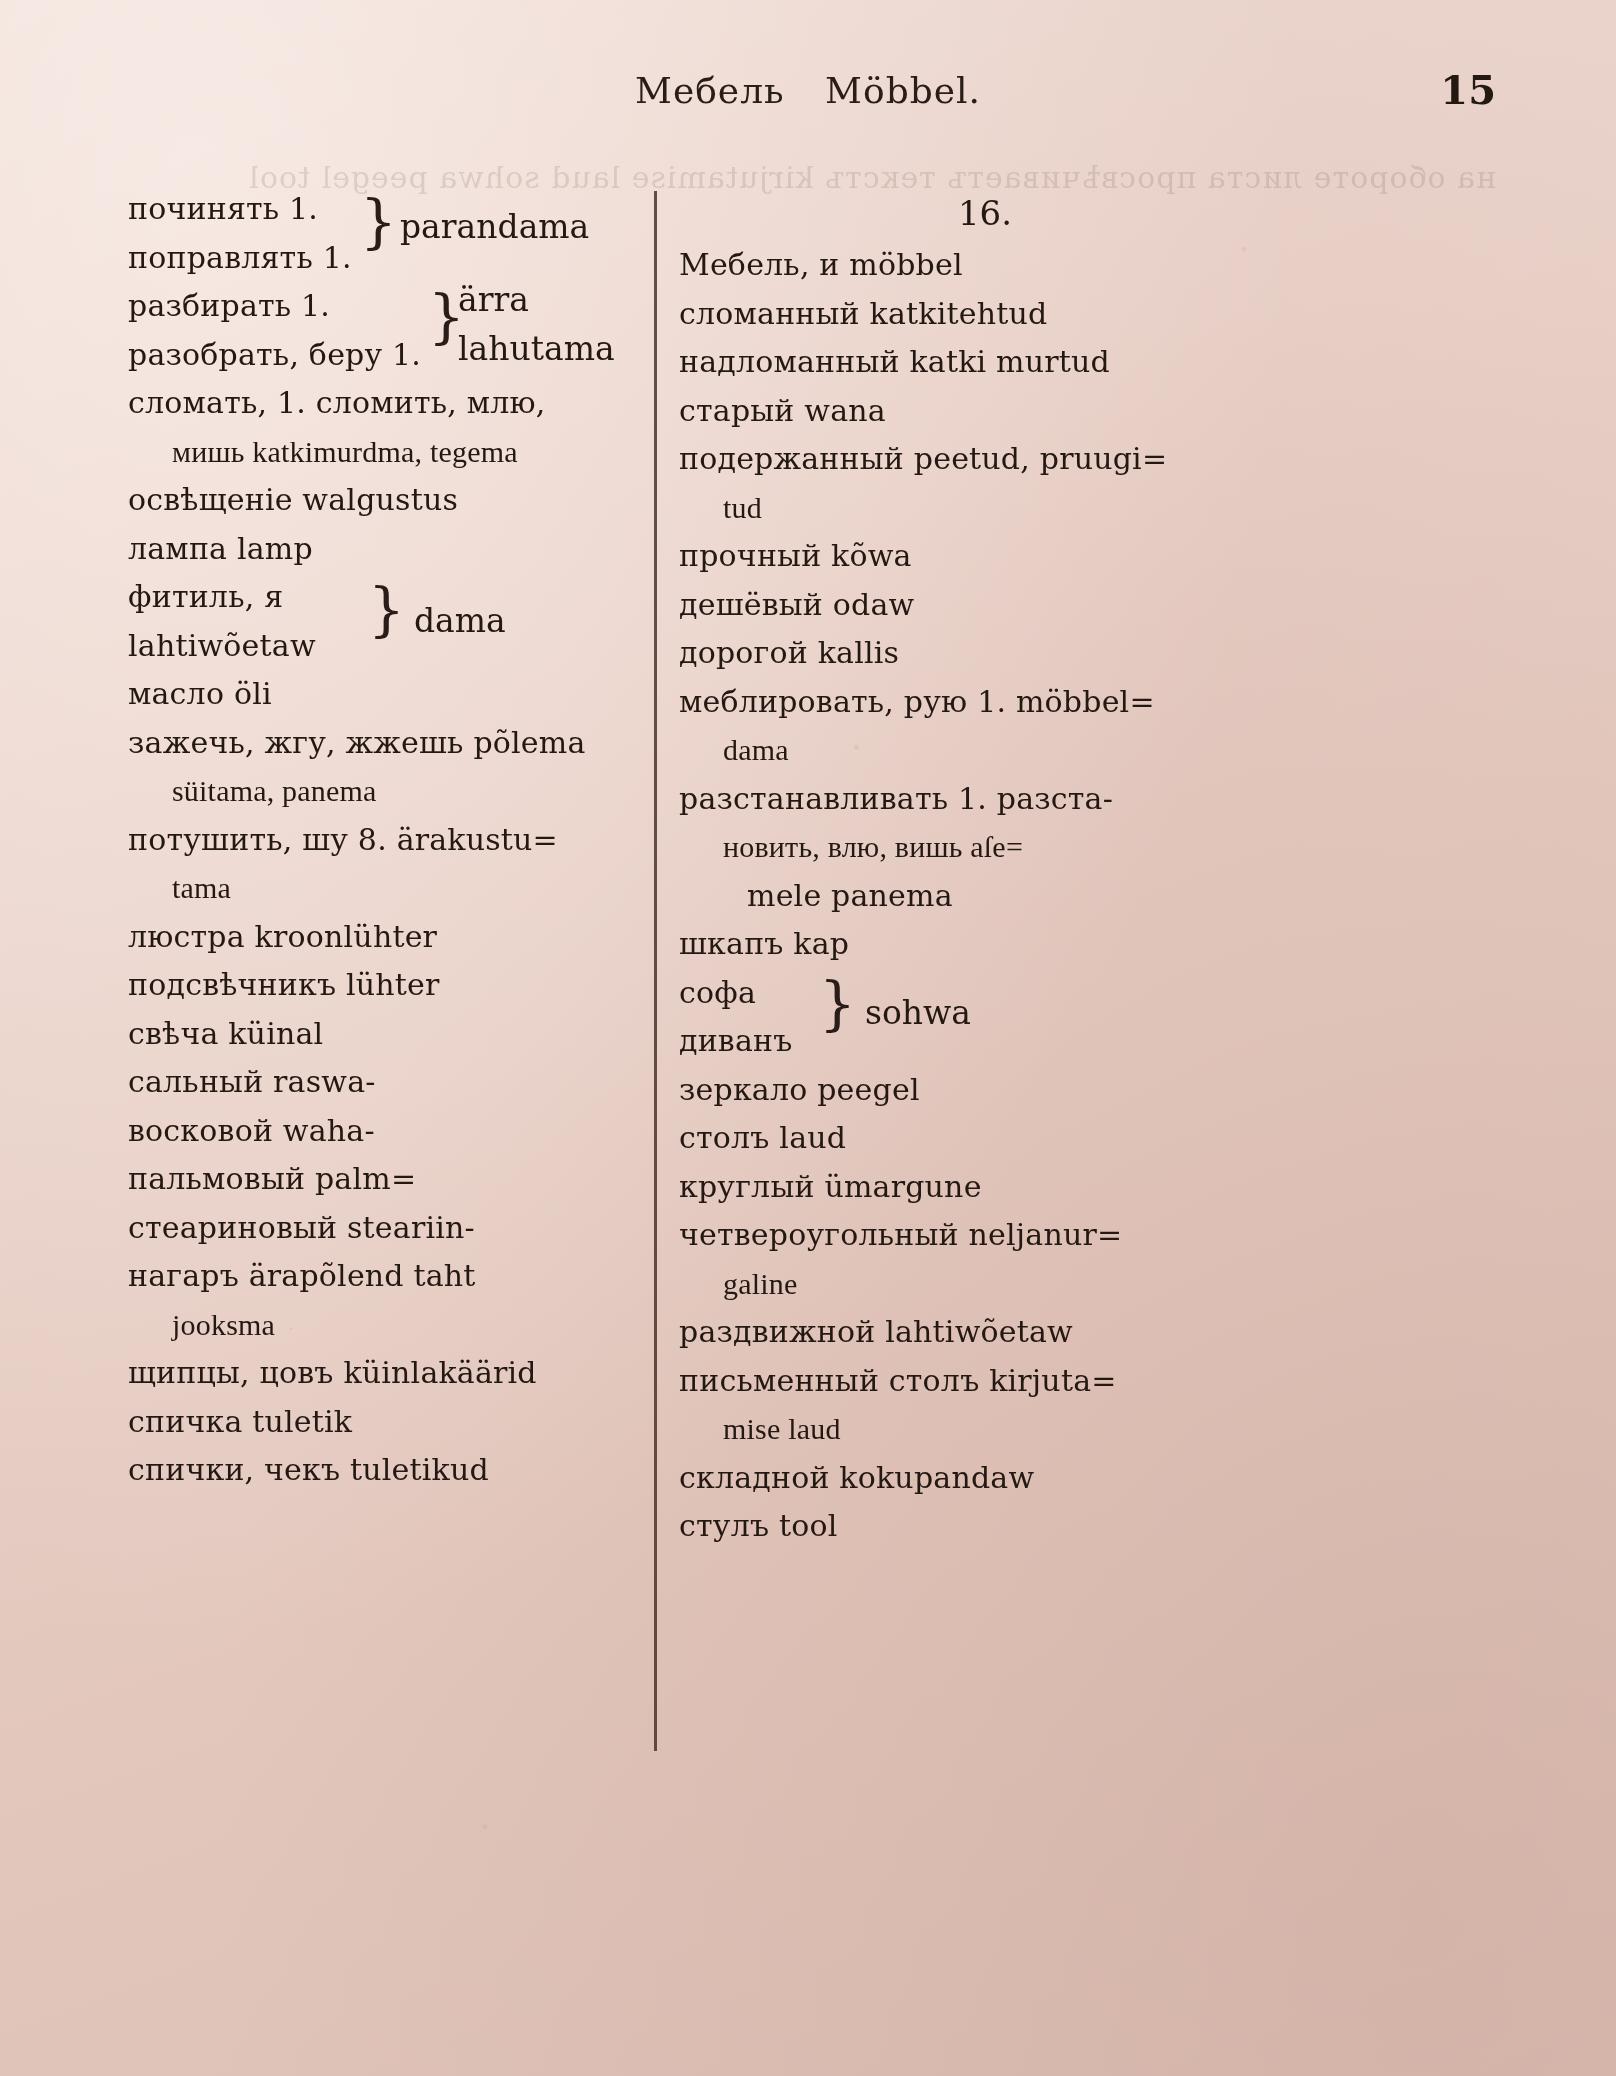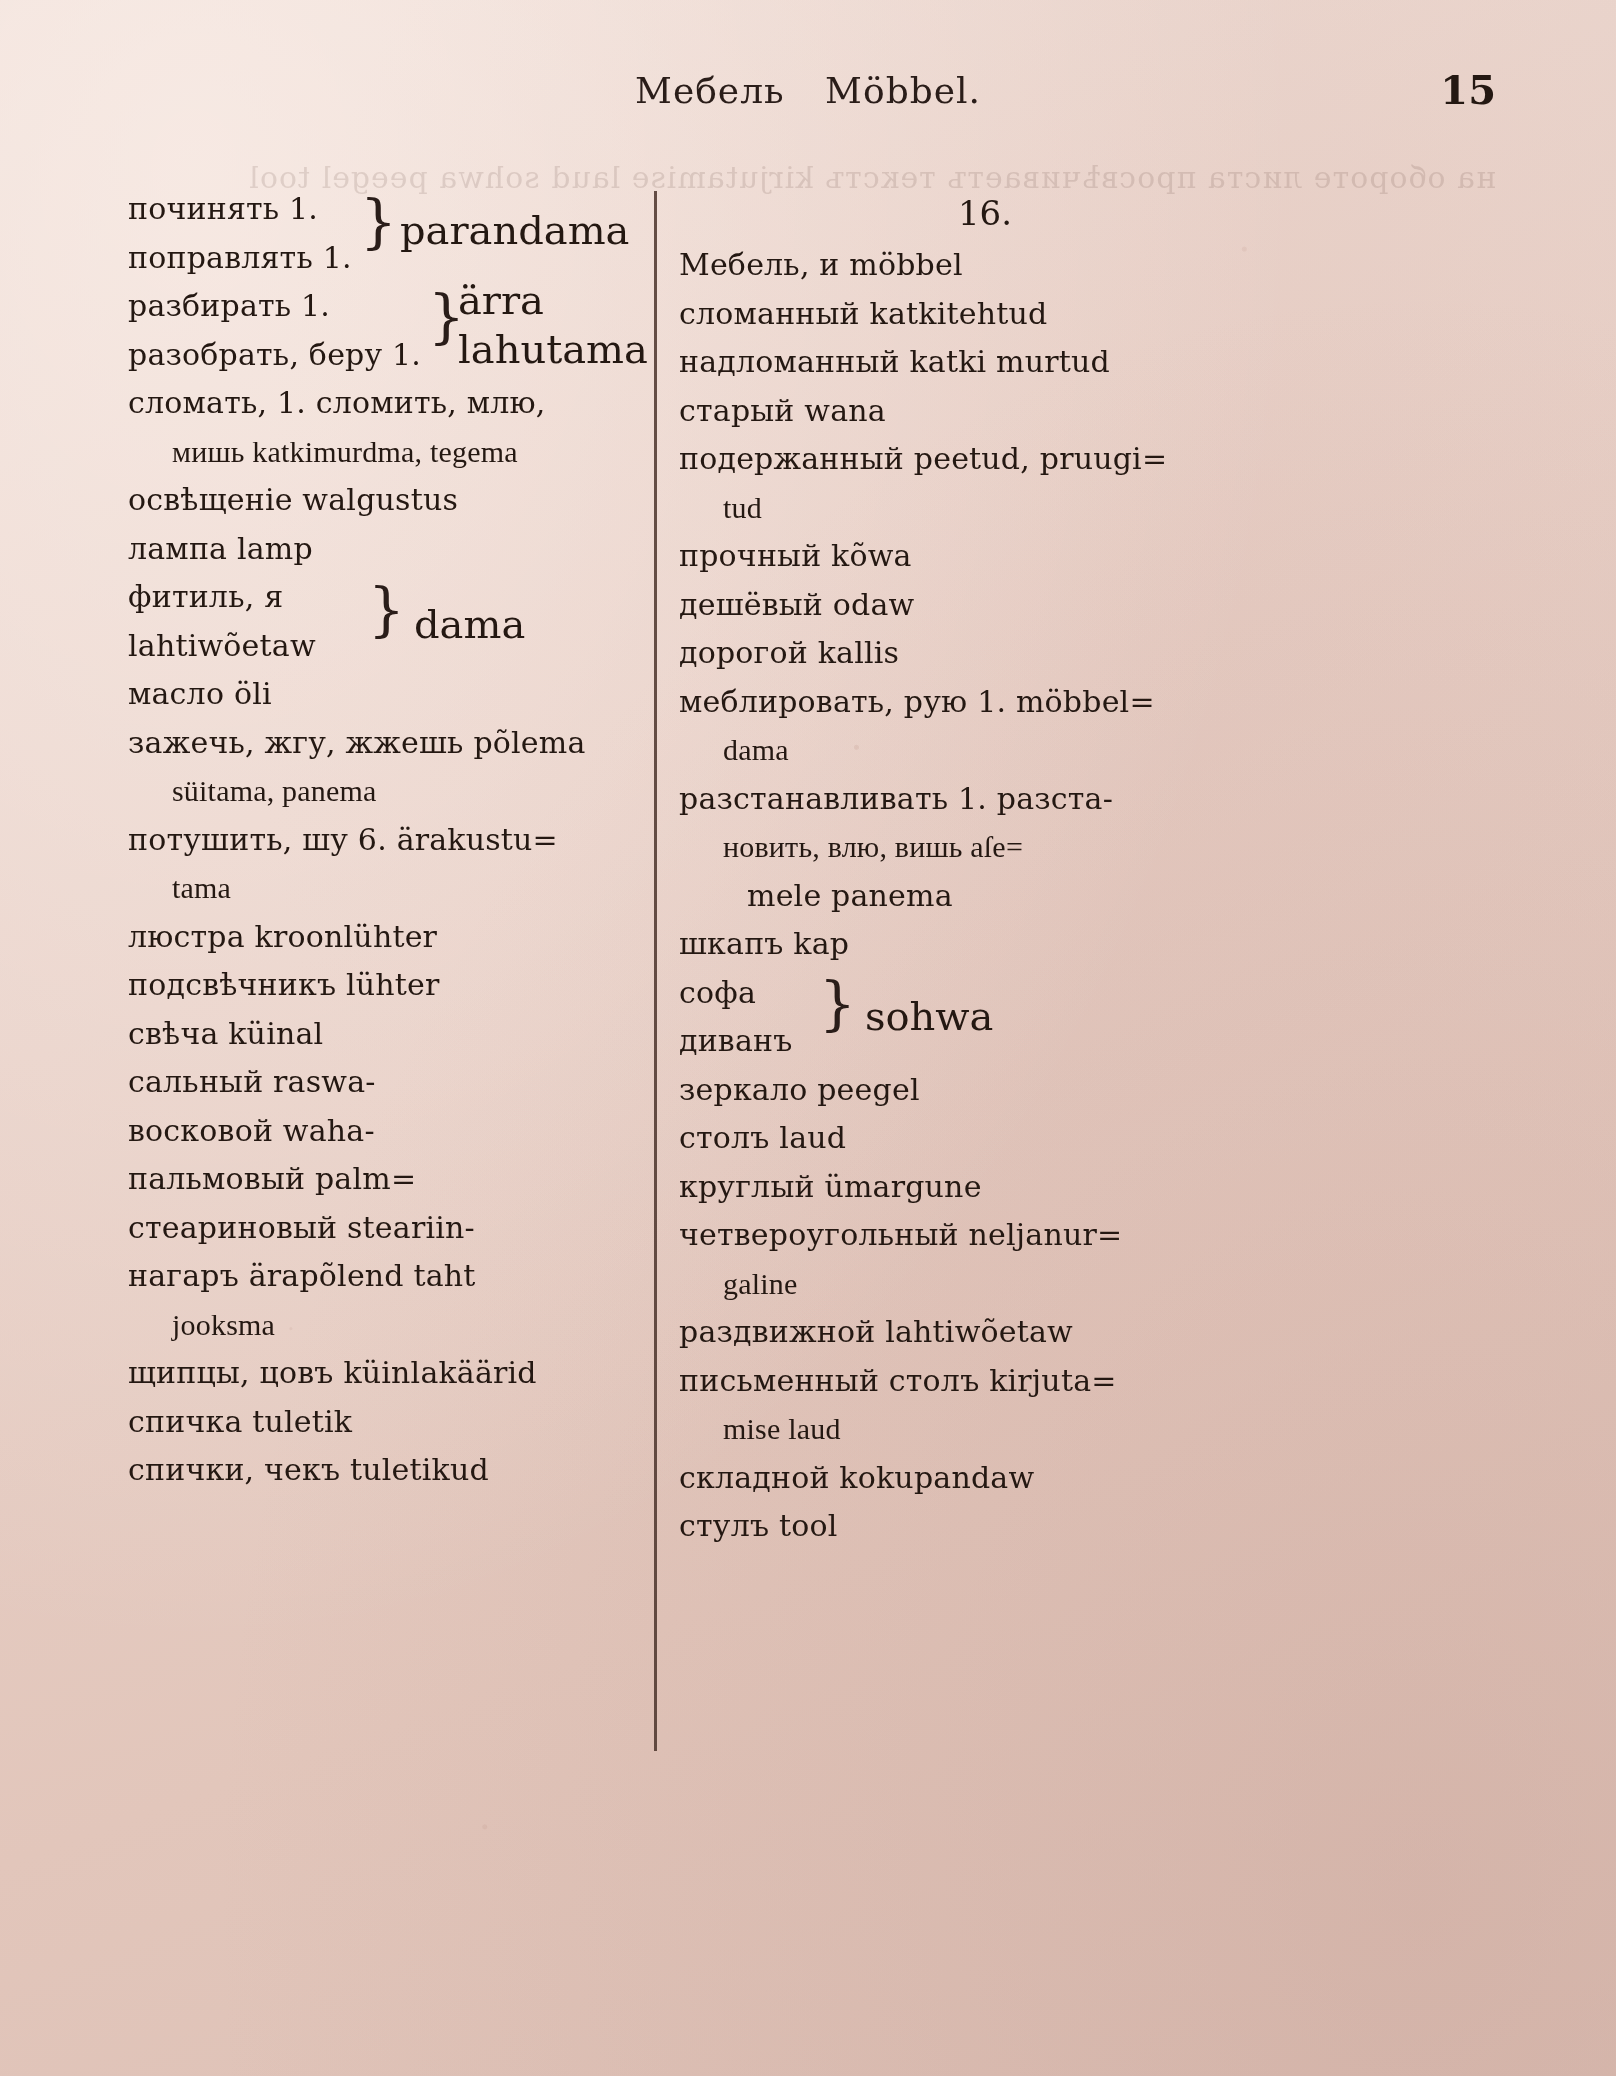--- a/index.html
+++ b/index.html
@@ -138,21 +138,21 @@
   .group .rows .line { }
   .brace {
     position:absolute;
     font-size: 58px;
     line-height: 58px;
     color:#2a1d19;
     font-family:"DejaVu Serif", serif;
   }
   .gloss {
     position:absolute;
-    font-size: 40px;
+    font-size: 33px;
     color:#241812;
     white-space: pre;
   }
 
   .et { font-family:"DejaVu Serif", serif; }
 </style>
 </head>
 <body>
 
 <div class="page">
@@ -205,21 +205,21 @@
             <div class="line">lahtiwõetaw</div>
           </div>
           <div class="brace" style="left:240px; top:8px;">}</div>
           <div class="gloss et" style="left:286px; top:28px;">dama</div>
         </div>
 
         <div>
           <div class="line">масло öli</div>
           <div class="line">зажечь, жгу, жжешь põlema</div>
           <div class="line indent">süitama, panema</div>
-          <div class="line">потушить, шу 6. ärakustu=</div>
+          <div class="line">потушить, шу 8. ärakustu=</div>
           <div class="line indent">tama</div>
           <div class="line">люстра kroonlühter</div>
           <div class="line">подсвѣчникъ lühter</div>
           <div class="line">свѣча küinal</div>
           <div class="line">сальный raswa-</div>
           <div class="line">восковой waha-</div>
           <div class="line">пальмовый palm=</div>
           <div class="line">стеариновый steariin-</div>
           <div class="line">нагаръ ärapõlend taht</div>
           <div class="line indent">jooksma</div>

